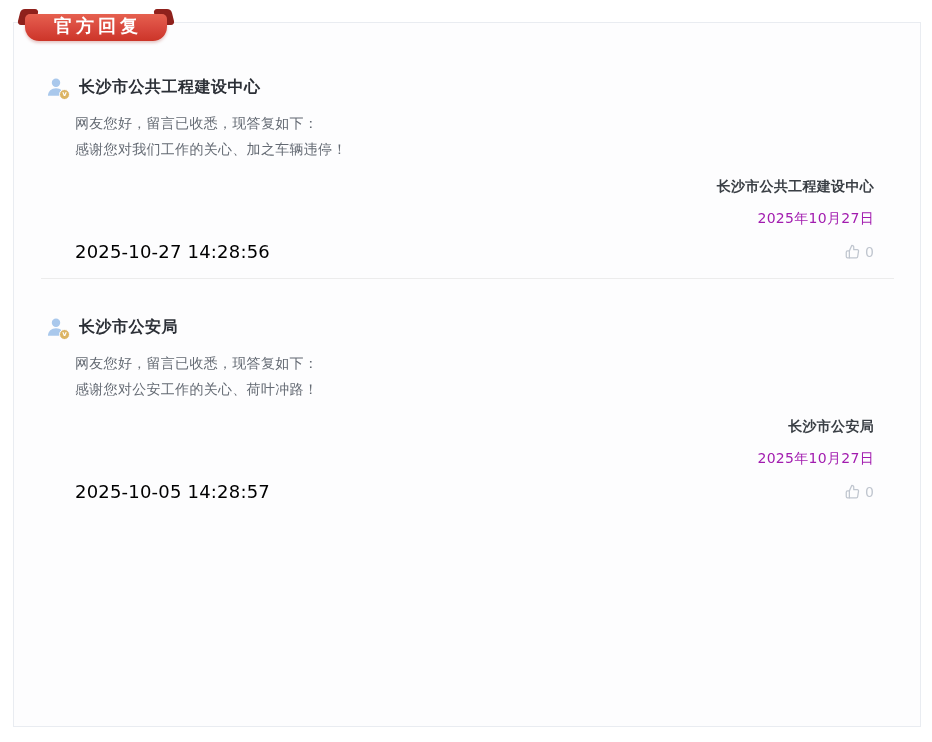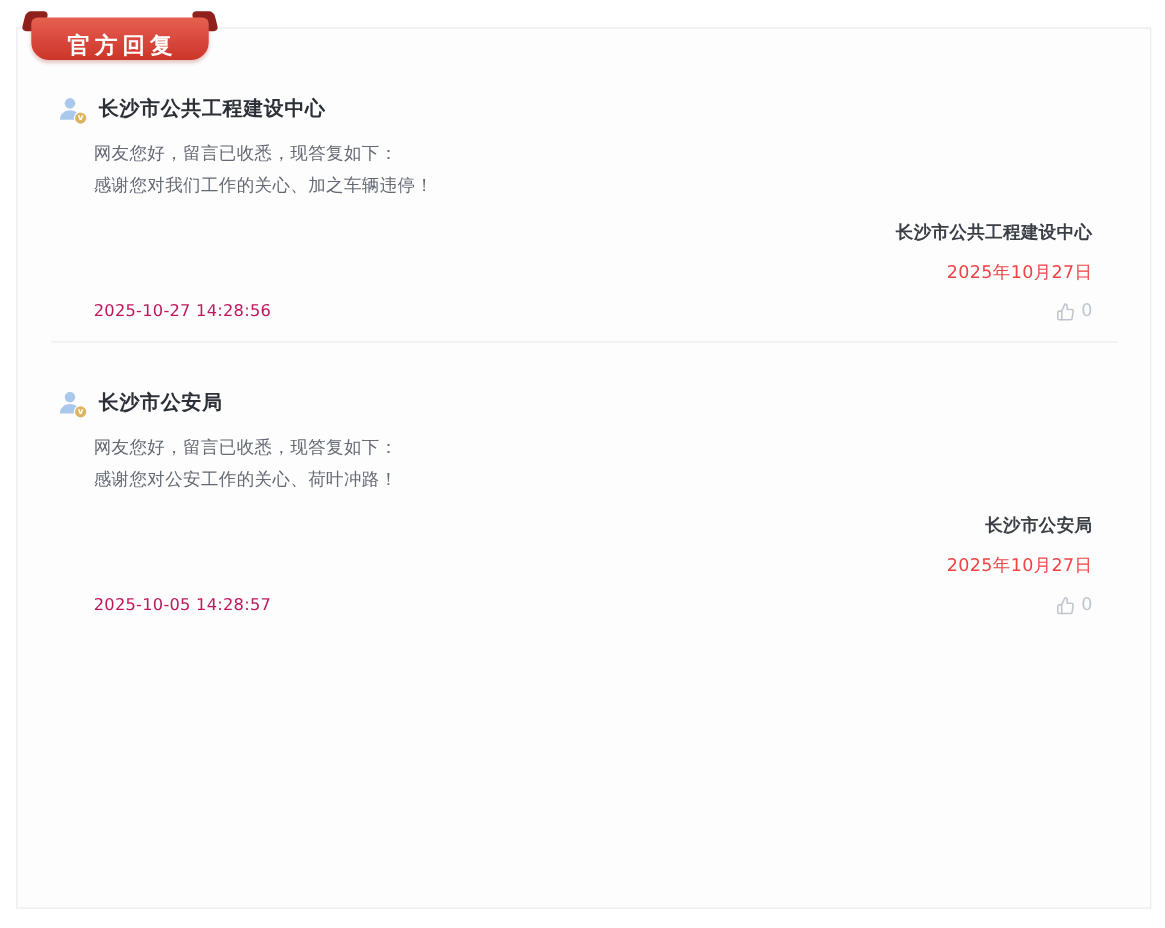--- a/index.html
+++ b/index.html
@@ -15,24 +15,24 @@
   }
   
   .ribbon { position:absolute; left:18px; top:8px; width:156px; height:44px; z-index:3; }
   .ribbon .fold {
     position:absolute; top:1px; width:18px; height:16px;
     background:#8f211c; border-radius:4px;
   }
   .ribbon .fold-left  { left:1px;  transform:skewX(-14deg); }
   .ribbon .fold-right { right:1px; transform:skewX(14deg); }
   .ribbon-body {
-    position:absolute; left:7px; right:7px; top:6px; height:34px;
+    position:absolute; left:7px; right:7px; top:6px; height:27px;
     background:linear-gradient(180deg,#e6604f 0%,#d8473c 55%,#cc3528 100%);
     border-radius:5px 5px 14px 14px;
-    display:flex; align-items:flex-end; justify-content:center;
+    display:flex; align-items:flex-start; justify-content:center;
     box-shadow:0 2px 3px rgba(160,40,30,.25);
   }
   .ribbon-label {
     color:#ffffff; font-family:"DejaVu Serif","Liberation Serif",serif;
     font-size:18px; font-weight:bold; letter-spacing:4px; text-indent:4px;
   }
   
   .reply-card { padding:52px 46px 16px 31px; }
   .reply-card.second { padding-top:36px; }
   .divider { border-top:1px solid #ececec; margin:0 26px 0 27px; }
@@ -44,23 +44,23 @@
     background:#dcb462; border:1px solid #fdfdfe; border-radius:50%;
     color:#ffffff; font-size:7px; line-height:9px; text-align:center; font-weight:bold;
   }
   .agency-name { font-size:16px; font-weight:bold; color:#2b2f36; letter-spacing:.5px; }
   .card-content { margin-left:30px; color:#646a73; font-size:14px; letter-spacing:.3px; }
   .greeting   { margin-top:12px; line-height:24px; }
   .body-text  { margin-top:10px; line-height:27px; text-align:justify; }
   .thanks     { margin-top:1px;  line-height:27px; }
   .signature  { margin-top:10px; line-height:27px; text-align:right;
                 font-weight:bold; color:#3a3f45; }
-  .sign-date  { margin-top:5px;  line-height:27px; text-align:right; color:#ef4444; }
+  .sign-date  { margin-top:5px;  line-height:27px; text-align:right; color:#a21caf; }
   .card-footer{ margin-top:9px; display:flex; justify-content:space-between; align-items:center; }
-  .timestamp  { color:#be185d; font-size:13px; letter-spacing:.2px; }
+  .timestamp  { color:#000000; font-size:18px; letter-spacing:.2px; }
   .like-button{
     display:flex; align-items:center; gap:5px; background:none; border:none;
     color:#c0c6cf; font-size:14px; cursor:pointer;
     font-family:"DejaVu Sans","Liberation Sans",sans-serif;
   }
   .like-button svg { display:block; }
 </style>
 </head>
 <body>
 

